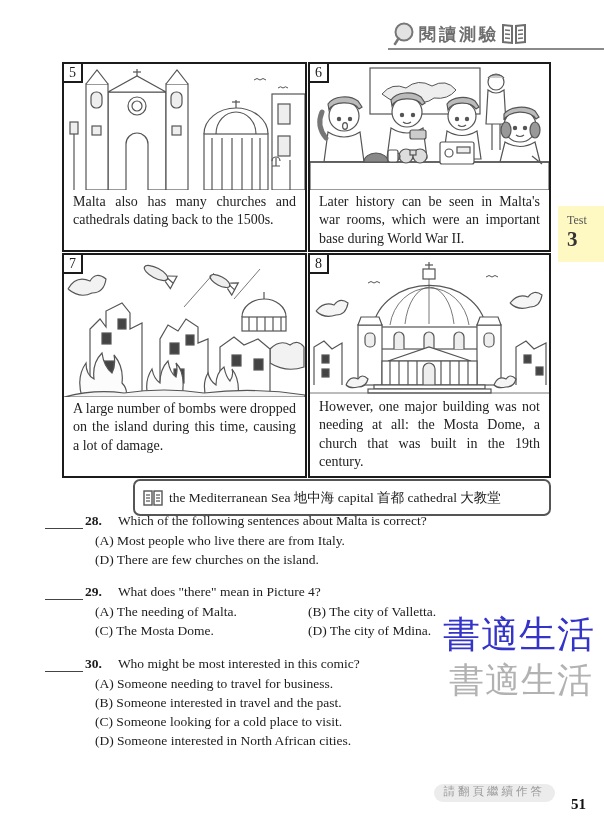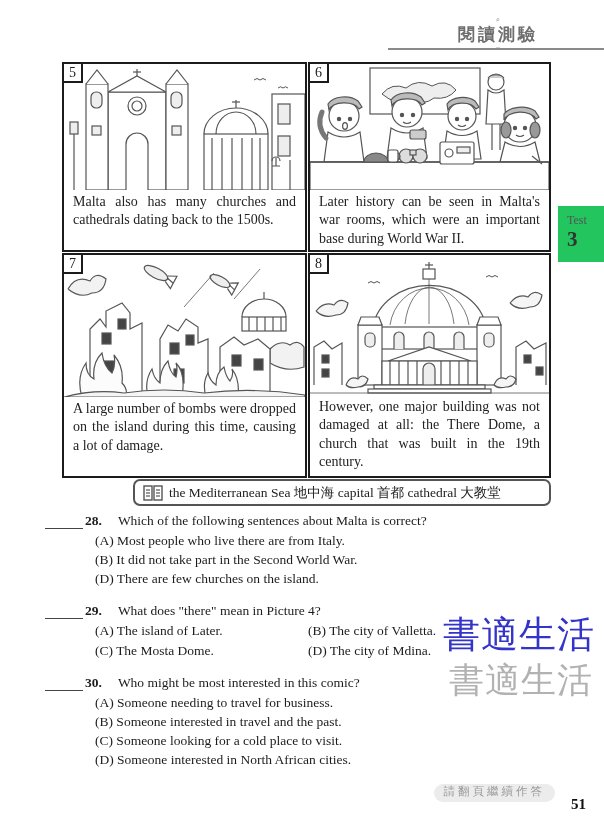--- a/index.html
+++ b/index.html
@@ -15,39 +15,38 @@
   }
 
   
   .header {
     position: absolute;
     top: 18px; left: 388px; right: 0;
     height: 32px;
     display: flex; align-items: center; justify-content: flex-start;
     gap: 1px;
     padding-left: 4px;
-    flex-direction: column;
   }
   .header-title {
     font-family: "Liberation Sans", sans-serif;
     font-size: 17px; font-weight: bold;
     color: #6e6e6e; letter-spacing: 3px;
   }
   .header-rule {
     position: absolute;
     top: 48px; left: 388px; right: 0;
     border-top: 2px solid #8a8a8a;
   }
 
   
   .side-tab {
     position: absolute;
     top: 206px; right: 0;
     width: 46px; height: 56px;
-    background: #22c55e;
+    background: #fef9c3;
     padding: 7px 0 0 9px;
     font-family: "Liberation Serif", serif;
   }
   .side-tab .t-label { font-size: 12px; color: #555; display: block; }
   .side-tab .t-num { font-size: 21px; font-weight: bold; color: #333; display: block; line-height: 1.05; }
 
   
   .comic {
     position: absolute;
     left: 62px; top: 62px;
@@ -80,21 +79,21 @@
     font-size: 14px;
     line-height: 1.32;
     text-align: justify;
     color: #222;
   }
 
   
   .vocab {
     position: absolute;
     left: 133px; top: 479px;
-    width: 418px; height: 27px;
+    width: 418px; height: 37px;
     border: 2px solid #555;
     border-radius: 7px;
     display: flex; align-items: center;
     padding: 0 8px;
     gap: 6px;
   }
   .vocab-text { font-size: 13.5px; color: #222; white-space: nowrap; }
 
   
   .questions {
@@ -397,21 +396,21 @@
           <rect x="12" y="114" width="7" height="8" fill="#444"></rect>
           <path d="M206 130 V92 l10 -6 8 8 12 -6 v42" fill="#fff"></path>
           <rect x="214" y="100" width="7" height="8" fill="#444"></rect>
           <rect x="226" y="112" width="7" height="8" fill="#444"></rect>
 
           <path d="M36 130 q4 -10 12 -6 q4 -6 10 0 q-2 8 -10 8 q-8 2 -12 -2" fill="#f5f5f5"></path>
           <path d="M184 130 q4 -10 12 -6 q4 -6 10 0 q-2 8 -10 8 q-8 2 -12 -2" fill="#f5f5f5"></path>
           <line x1="0" y1="138" x2="239" y2="138" stroke-width="0.8"></line>
         </svg>
       </div>
-      <div class="panel-caption">However, one major building was not damaged at all: the There Dome, a church that was built in the 19th century.</div>
+      <div class="panel-caption">However, one major building was not needing at all: the Mosta Dome, a church that was built in the 19th century.</div>
     </div>
   </div>
 
   <div class="vocab">
     <svg class="icon-svg" width="20" height="16" viewBox="0 0 20 16">
       <rect x="1" y="1" width="8" height="14" fill="#fff" stroke="#555" stroke-width="1.4"></rect>
       <rect x="11" y="1" width="8" height="14" fill="#fff" stroke="#555" stroke-width="1.4"></rect>
       <line x1="3" y1="5" x2="7" y2="5" stroke="#555" stroke-width="1.2"></line>
       <line x1="3" y1="8" x2="7" y2="8" stroke="#555" stroke-width="1.2"></line>
       <line x1="3" y1="11" x2="7" y2="11" stroke="#555" stroke-width="1.2"></line>
@@ -425,33 +424,32 @@
   <div class="questions">
 
     <div class="question">
       <div class="q-head">
         <span class="q-blank"></span>
         <span class="q-num">28.</span>
         <span class="q-text">Which of the following sentences about Malta is correct?</span>
       </div>
       <div class="q-options">
         <div class="q-option">(A) Most people who live there are from Italy.</div>
-        <div class="q-option">(B) It did not take part in the Second World War.</div>
         <div class="q-option">(D) There are few churches on the island.</div>
       </div>
     </div>
 
     <div class="question">
       <div class="q-head">
         <span class="q-blank"></span>
         <span class="q-num">29.</span>
         <span class="q-text">What does "there" mean in Picture 4?</span>
       </div>
       <div class="q-options two-col">
-        <div class="q-option">(A) The island of Later.</div>
+        <div class="q-option">(A) The needing of Malta.</div>
         <div class="q-option">(B) The city of Valletta.</div>
         <div class="q-option">(C) The Mosta Dome.</div>
         <div class="q-option">(D) The city of Mdina.</div>
       </div>
     </div>
 
     <div class="question">
       <div class="q-head">
         <span class="q-blank"></span>
         <span class="q-num">30.</span>

